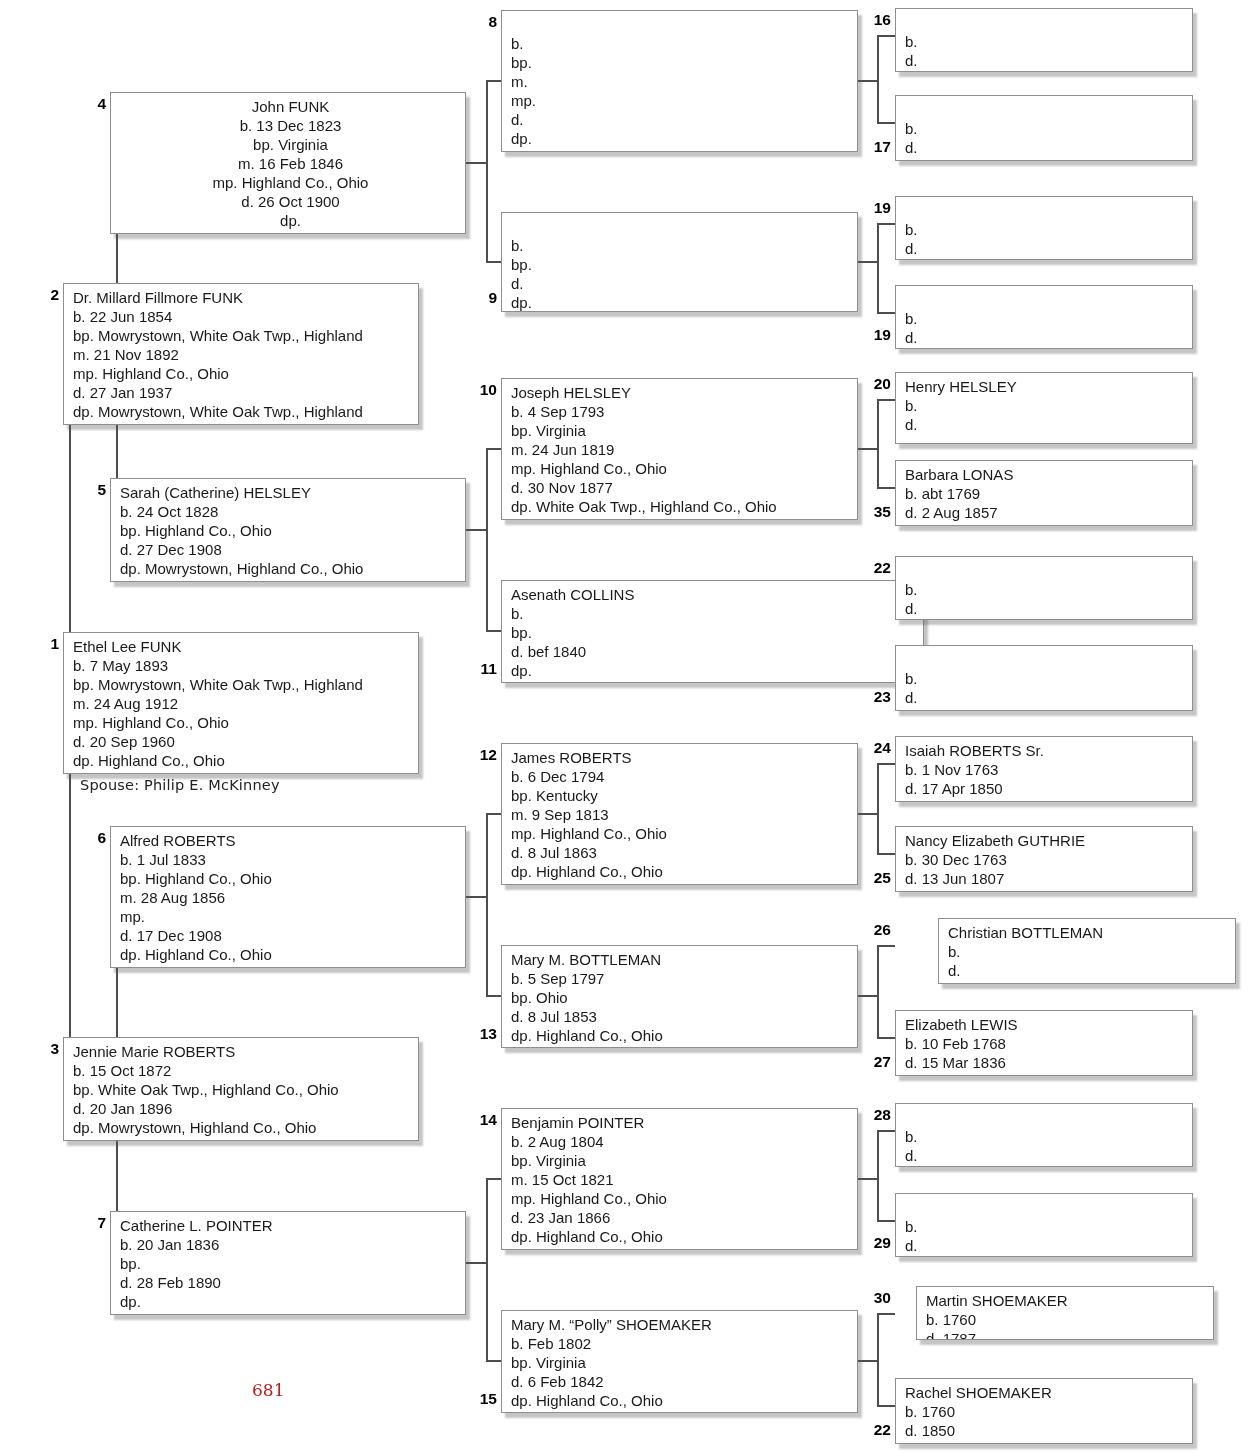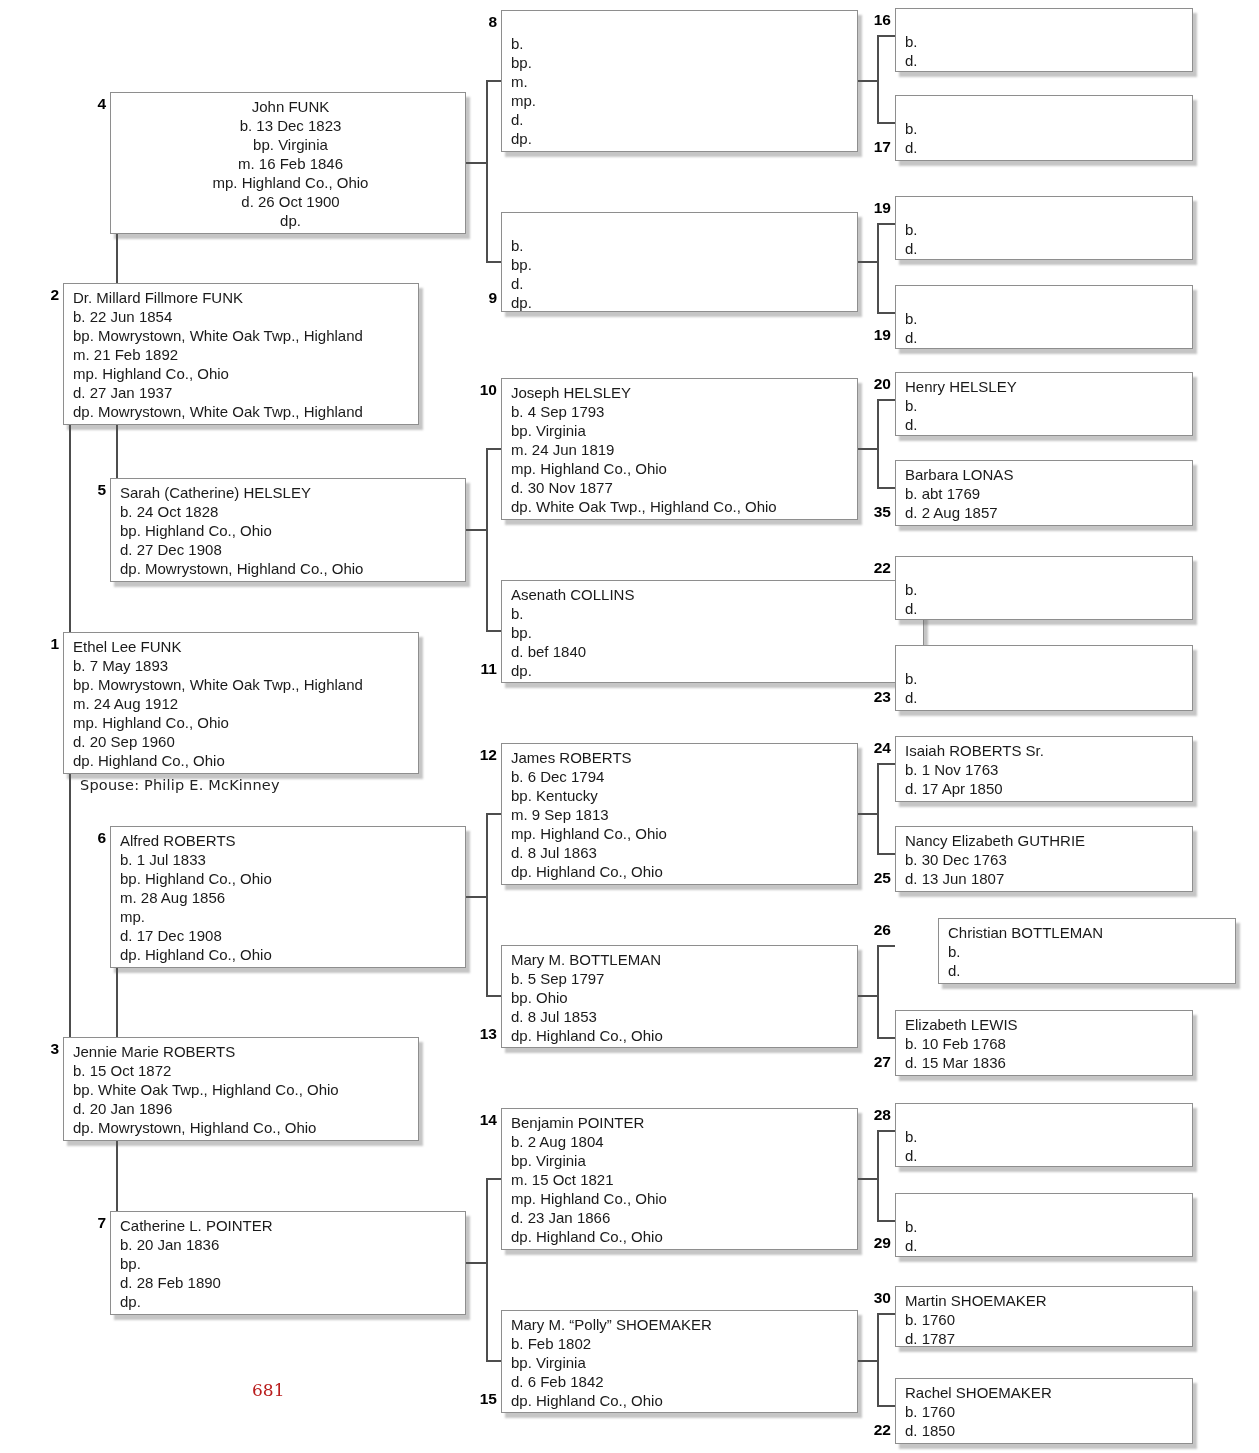--- a/index.html
+++ b/index.html
@@ -117,21 +117,21 @@
         <div class="pline">m. 24 Aug 1912</div>
         <div class="pline">mp. Highland Co., Ohio</div>
         <div class="pline">d. 20 Sep 1960</div>
         <div class="pline">dp. Highland Co., Ohio</div>
       </div>
       <div class="pnum" style="left: 25px; top: 634px; width: 34px;">1</div>
       <div class="pbox" style="left: 63px; top: 283px; width: 356px; height: 142px;">
         <div class="pname">Dr. Millard Fillmore FUNK</div>
         <div class="pline">b. 22 Jun 1854</div>
         <div class="pline">bp. Mowrystown, White Oak Twp., Highland</div>
-        <div class="pline">m. 21 Feb 1892</div>
+        <div class="pline">m. 21 Nov 1892</div>
         <div class="pline">mp. Highland Co., Ohio</div>
         <div class="pline">d. 27 Jan 1937</div>
         <div class="pline">dp. Mowrystown, White Oak Twp., Highland</div>
       </div>
       <div class="pnum" style="left: 25px; top: 285px; width: 34px;">2</div>
       <div class="pbox" style="left: 63px; top: 1037px; width: 356px; height: 104px;">
         <div class="pname">Jennie Marie ROBERTS</div>
         <div class="pline">b. 15 Oct 1872</div>
         <div class="pline">bp. White Oak Twp., Highland Co., Ohio</div>
         <div class="pline">d. 20 Jan 1896</div>
@@ -263,21 +263,21 @@
         <div class="pline">b.</div>
         <div class="pline">d.</div>
       </div>
       <div class="pnum" style="left: 857px; top: 198px; width: 34px;">19</div>
       <div class="pbox" style="left: 895px; top: 285px; width: 298px; height: 64px;">
         <div class="pname"></div>
         <div class="pline">b.</div>
         <div class="pline">d.</div>
       </div>
       <div class="pnum" style="left: 857px; top: 325px; width: 34px;">19</div>
-      <div class="pbox" style="left: 895px; top: 372px; width: 298px; height: 64px;">
+      <div class="pbox" style="left: 895px; top: 372px; width: 298px; height: 72px;">
         <div class="pname">Henry HELSLEY</div>
         <div class="pline">b.</div>
         <div class="pline">d.</div>
       </div>
       <div class="pnum" style="left: 857px; top: 374px; width: 34px;">20</div>
       <div class="pbox" style="left: 895px; top: 460px; width: 298px; height: 66px;">
         <div class="pname">Barbara LONAS</div>
         <div class="pline">b. abt 1769</div>
         <div class="pline">d. 2 Aug 1857</div>
       </div>
@@ -323,21 +323,21 @@
         <div class="pline">b.</div>
         <div class="pline">d.</div>
       </div>
       <div class="pnum" style="left: 857px; top: 1105px; width: 34px;">28</div>
       <div class="pbox" style="left: 895px; top: 1193px; width: 298px; height: 64px;">
         <div class="pname"></div>
         <div class="pline">b.</div>
         <div class="pline">d.</div>
       </div>
       <div class="pnum" style="left: 857px; top: 1233px; width: 34px;">29</div>
-      <div class="pbox" style="left: 895px; top: 1286px; width: 298px; height: 61px;">
+      <div class="pbox" style="left: 916px; top: 1286px; width: 298px; height: 54px;">
         <div class="pname">Martin SHOEMAKER</div>
         <div class="pline">b. 1760</div>
         <div class="pline">d. 1787</div>
       </div>
       <div class="pnum" style="left: 857px; top: 1288px; width: 34px;">30</div>
       <div class="pbox" style="left: 895px; top: 1378px; width: 298px; height: 66px;">
         <div class="pname">Rachel SHOEMAKER</div>
         <div class="pline">b. 1760</div>
         <div class="pline">d. 1850</div>
       </div>

